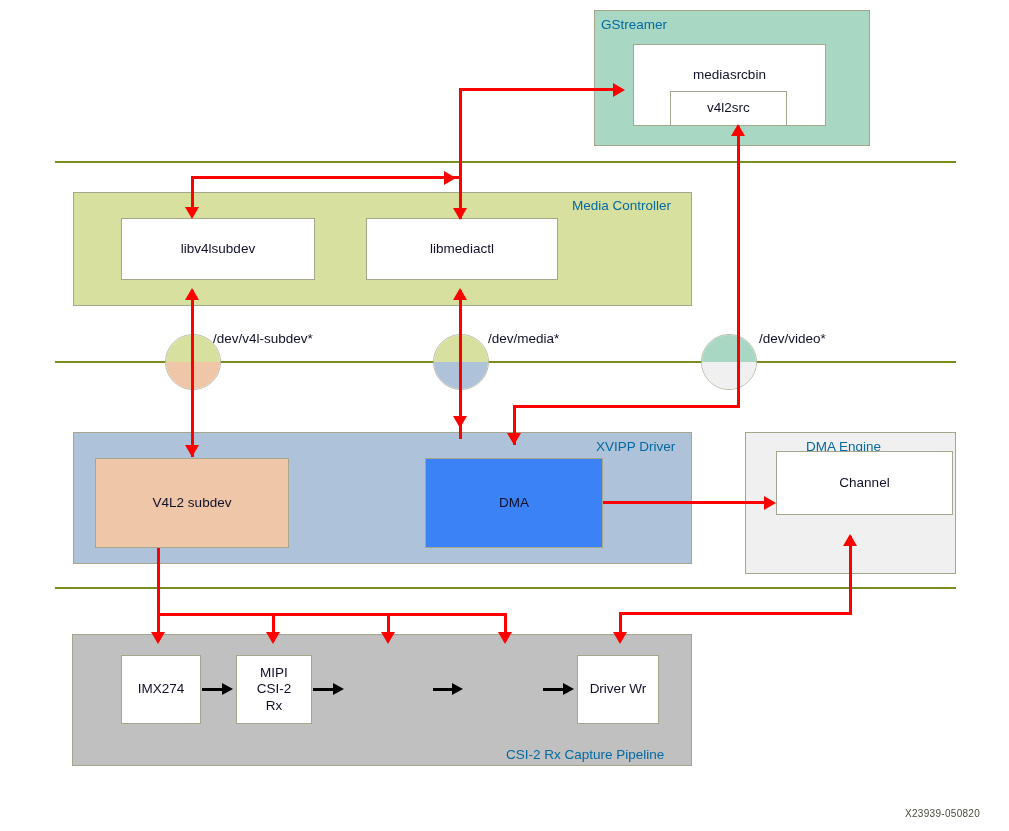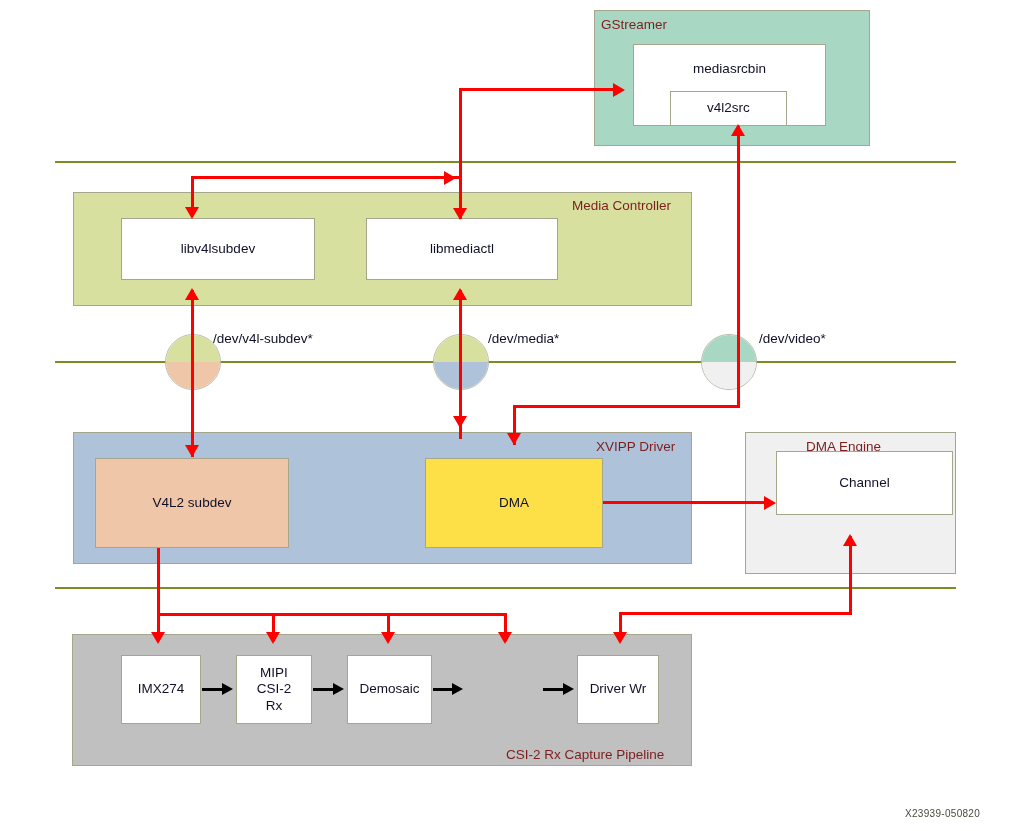--- a/index.html
+++ b/index.html
@@ -1,20 +1,20 @@
 <!DOCTYPE html>
 <html><head>
 <meta charset="utf-8">
 <style>
   html,body{margin:0;padding:0;background:#ffffff;}
   body{width:1009px;height:831px;font-family:"Liberation Sans",sans-serif;color:#000;}
   #stage{position:relative;width:1009px;height:831px;overflow:hidden;}
 
   .panel{position:absolute;box-sizing:border-box;border:1px solid #a6a68c;}
-  .panel-label{position:absolute;font-size:13.5px;color:#7f1d1d;white-space:nowrap;}
+  .panel-label{position:absolute;font-size:13.5px;color:#0369a1;white-space:nowrap;}
 
   .box{position:absolute;box-sizing:border-box;border:1px solid #a6a68c;
        display:flex;align-items:center;justify-content:center;text-align:center;
        font-size:13.5px;color:#101028;line-height:1.22;background:#ffffff;}
 
   .hline{position:absolute;height:2px;background:#7d8c21;}
 
   .circ{position:absolute;width:56px;height:56px;border-radius:50%;
         border:1px solid #b9b9a4;overflow:hidden;box-sizing:border-box;}
   .circ .top,.circ .bot{position:absolute;left:0;width:100%;height:50%;}
@@ -37,21 +37,21 @@
   .figid{position:absolute;font-size:10px;color:#4a4a3a;letter-spacing:.3px;}
 </style>
 </head>
 <body>
 
 <div id="stage">
 
   <div class="panel" style="left:594px;top:10px;width:276px;height:136px;background:#a8d8c4;"></div>
   <div class="panel-label" style="left:601px;top:17px;">GStreamer</div>
 
-  <div class="box" style="left:633px;top:44px;width:193px;height:82px;align-items:flex-start;padding-top:16px;">
+  <div class="box" style="left:633px;top:44px;width:193px;height:82px;align-items:flex-start;padding-top:22px;">
     <span>mediasrcbin</span>
   </div>
   <div class="box" style="left:670px;top:91px;width:117px;height:35px;">
     <span>v4l2src</span>
   </div>
 
   <div class="hline" style="left:55px;top:161px;width:901px;"></div>
   <div class="hline" style="left:55px;top:361px;width:901px;"></div>
   <div class="hline" style="left:55px;top:587px;width:901px;"></div>
 
@@ -82,44 +82,41 @@
     <div class="bot" style="background:#f0f0f0;"></div>
   </div>
   <div class="devlabel" style="left:759px;top:331px;">/dev/video*</div>
 
   <div class="panel" style="left:73px;top:432px;width:619px;height:132px;background:#aec3da;"></div>
   <div class="panel-label" style="left:596px;top:439px;">XVIPP Driver</div>
 
   <div class="box" style="left:95px;top:458px;width:194px;height:90px;background:#f0c6a8;">
     <span>V4L2 subdev</span>
   </div>
-  <div class="box" style="left:425px;top:458px;width:178px;height:90px;background:#fde047;">
+  <div class="box" style="left:425px;top:458px;width:178px;height:90px;background:#3b82f6;">
     <span>DMA</span>
   </div>
 
   <div class="panel" style="left:745px;top:432px;width:211px;height:142px;background:#f0f0f0;"></div>
   <div class="panel-label" style="left:806px;top:439px;">DMA Engine</div>
 
   <div class="box" style="left:776px;top:451px;width:177px;height:64px;">
     <span>Channel</span>
   </div>
 
   <div class="panel" style="left:72px;top:634px;width:620px;height:132px;background:#c0c0c0;"></div>
   <div class="panel-label" style="left:506px;top:747px;">CSI-2 Rx Capture Pipeline</div>
 
   <div class="box" style="left:121px;top:655px;width:80px;height:69px;">
     <span>IMX274</span>
   </div>
   <div class="box" style="left:236px;top:655px;width:76px;height:69px;white-space:pre-line;">
     <span>MIPI
 CSI-2
 Rx</span>
-  </div>
-  <div class="box" style="left:347px;top:655px;width:85px;height:69px;">
-    <span>Demosaic</span>
   </div>
   <div class="box" style="left:577px;top:655px;width:82px;height:69px;">
     <span>Driver Wr</span>
   </div>
 
   <div class="bh" style="left:202px;top:688px;width:22px;"></div>
   <div class="bar" style="left:222px;top:683px;"></div>
   <div class="bh" style="left:313px;top:688px;width:22px;"></div>
   <div class="bar" style="left:333px;top:683px;"></div>
   <div class="bh" style="left:433px;top:688px;width:21px;"></div>

